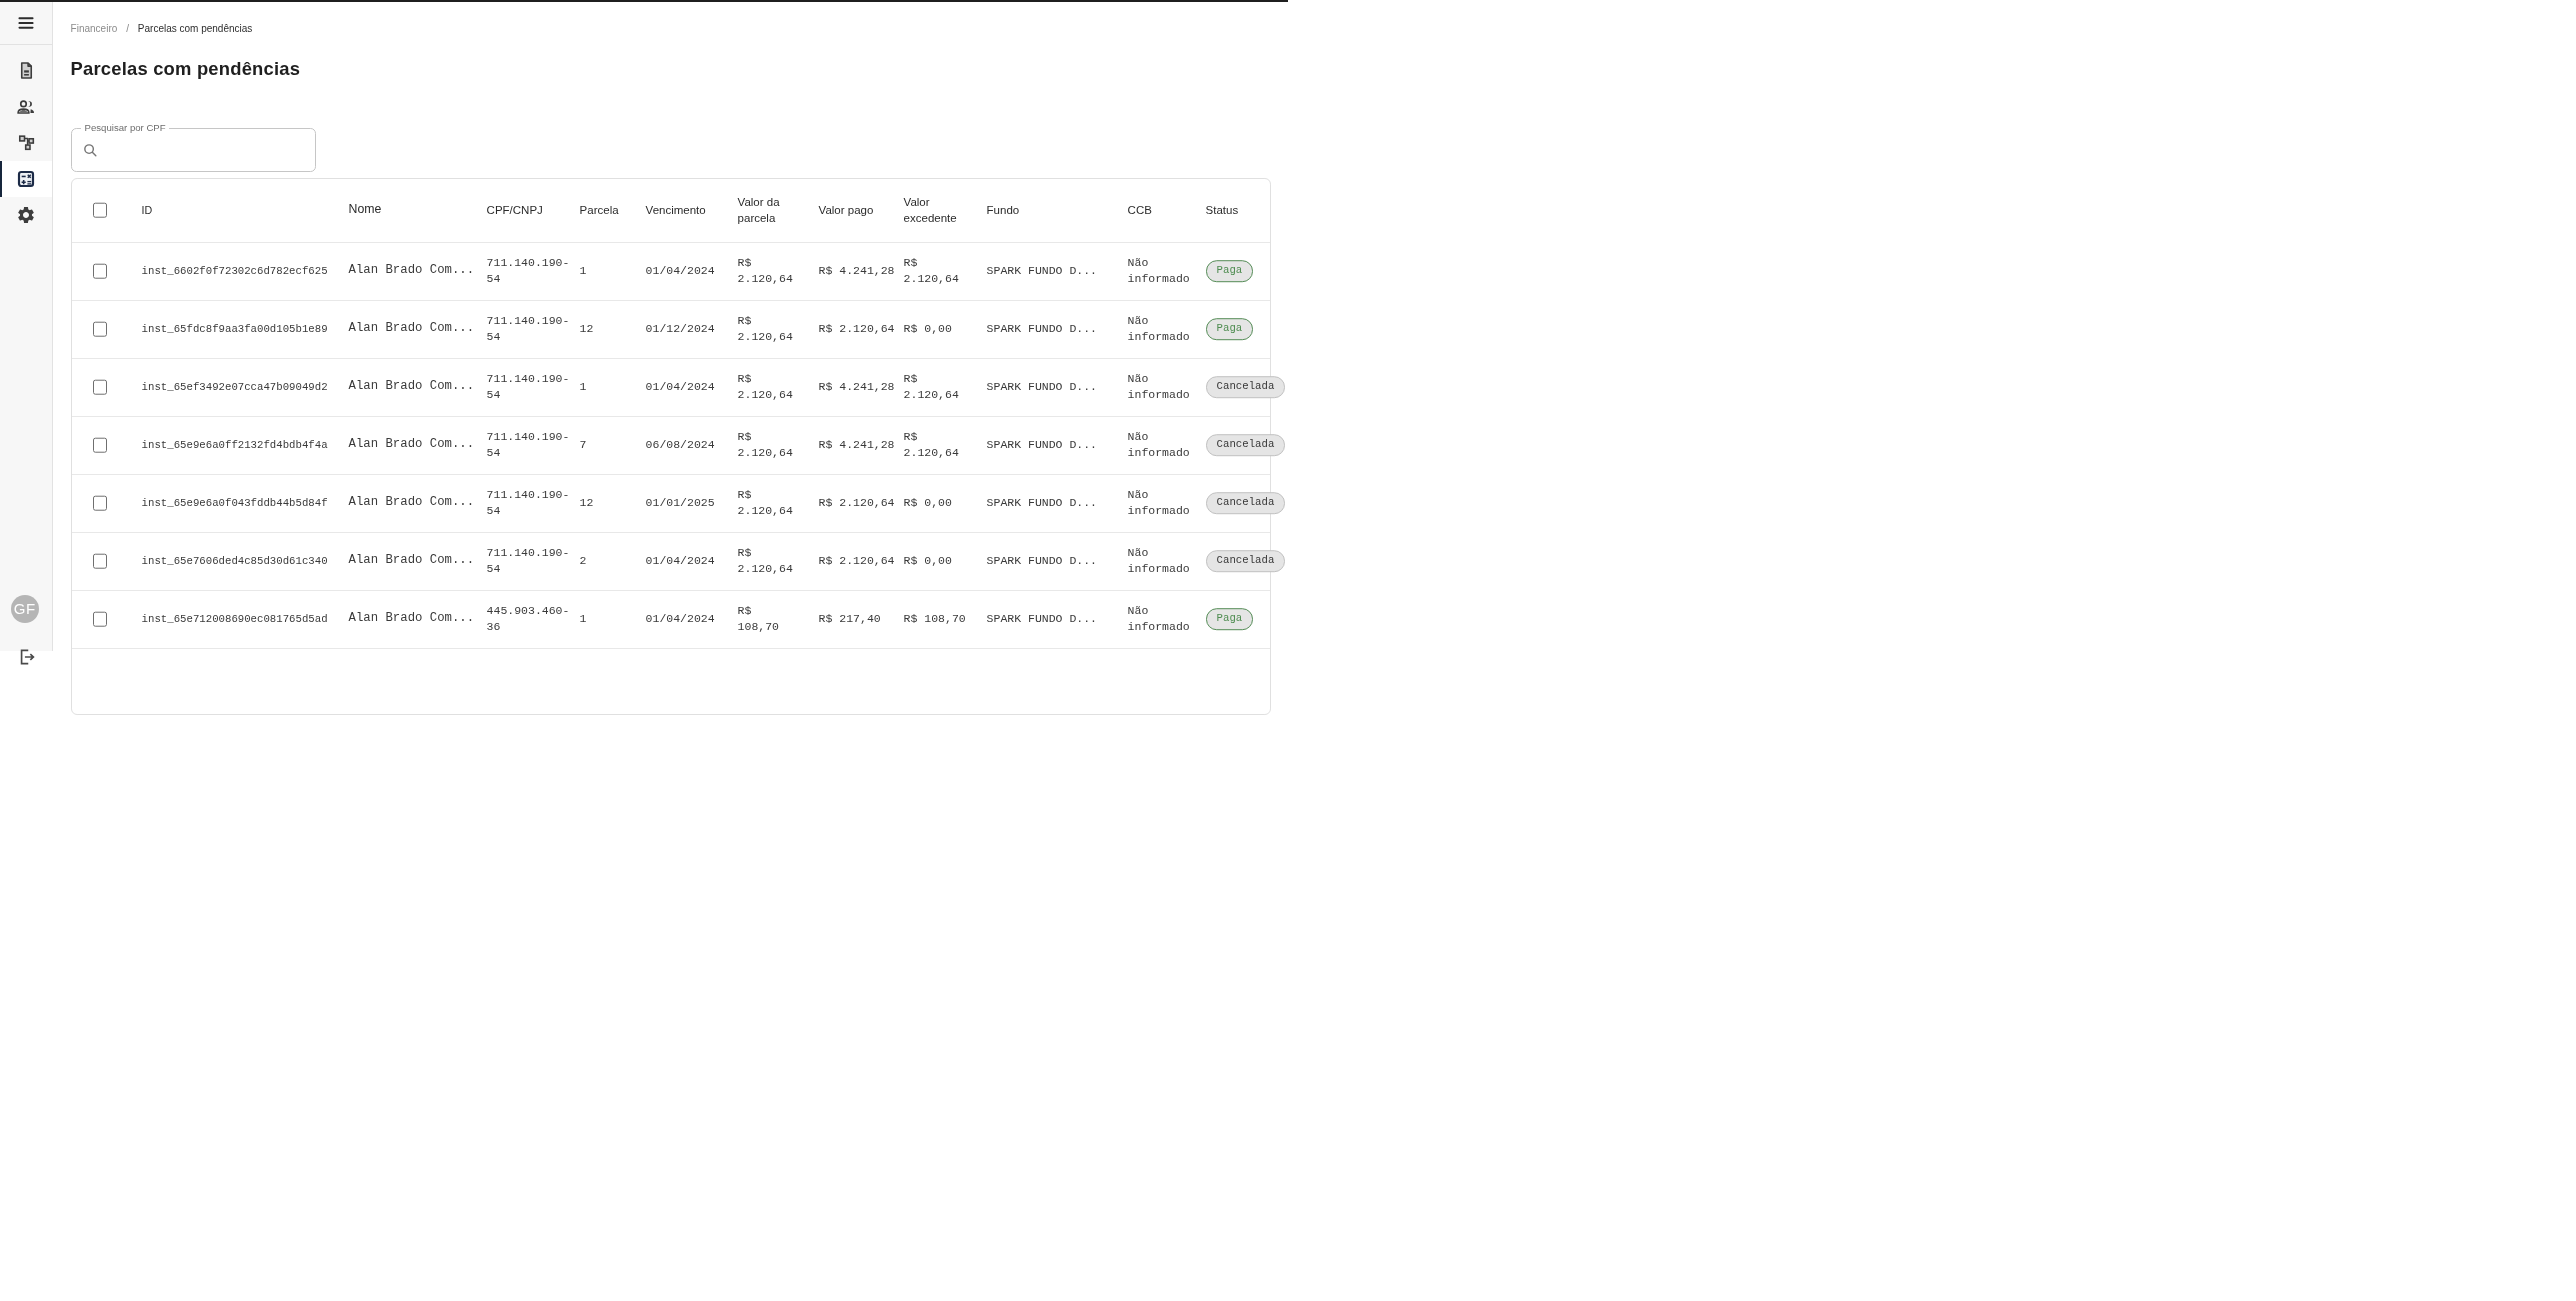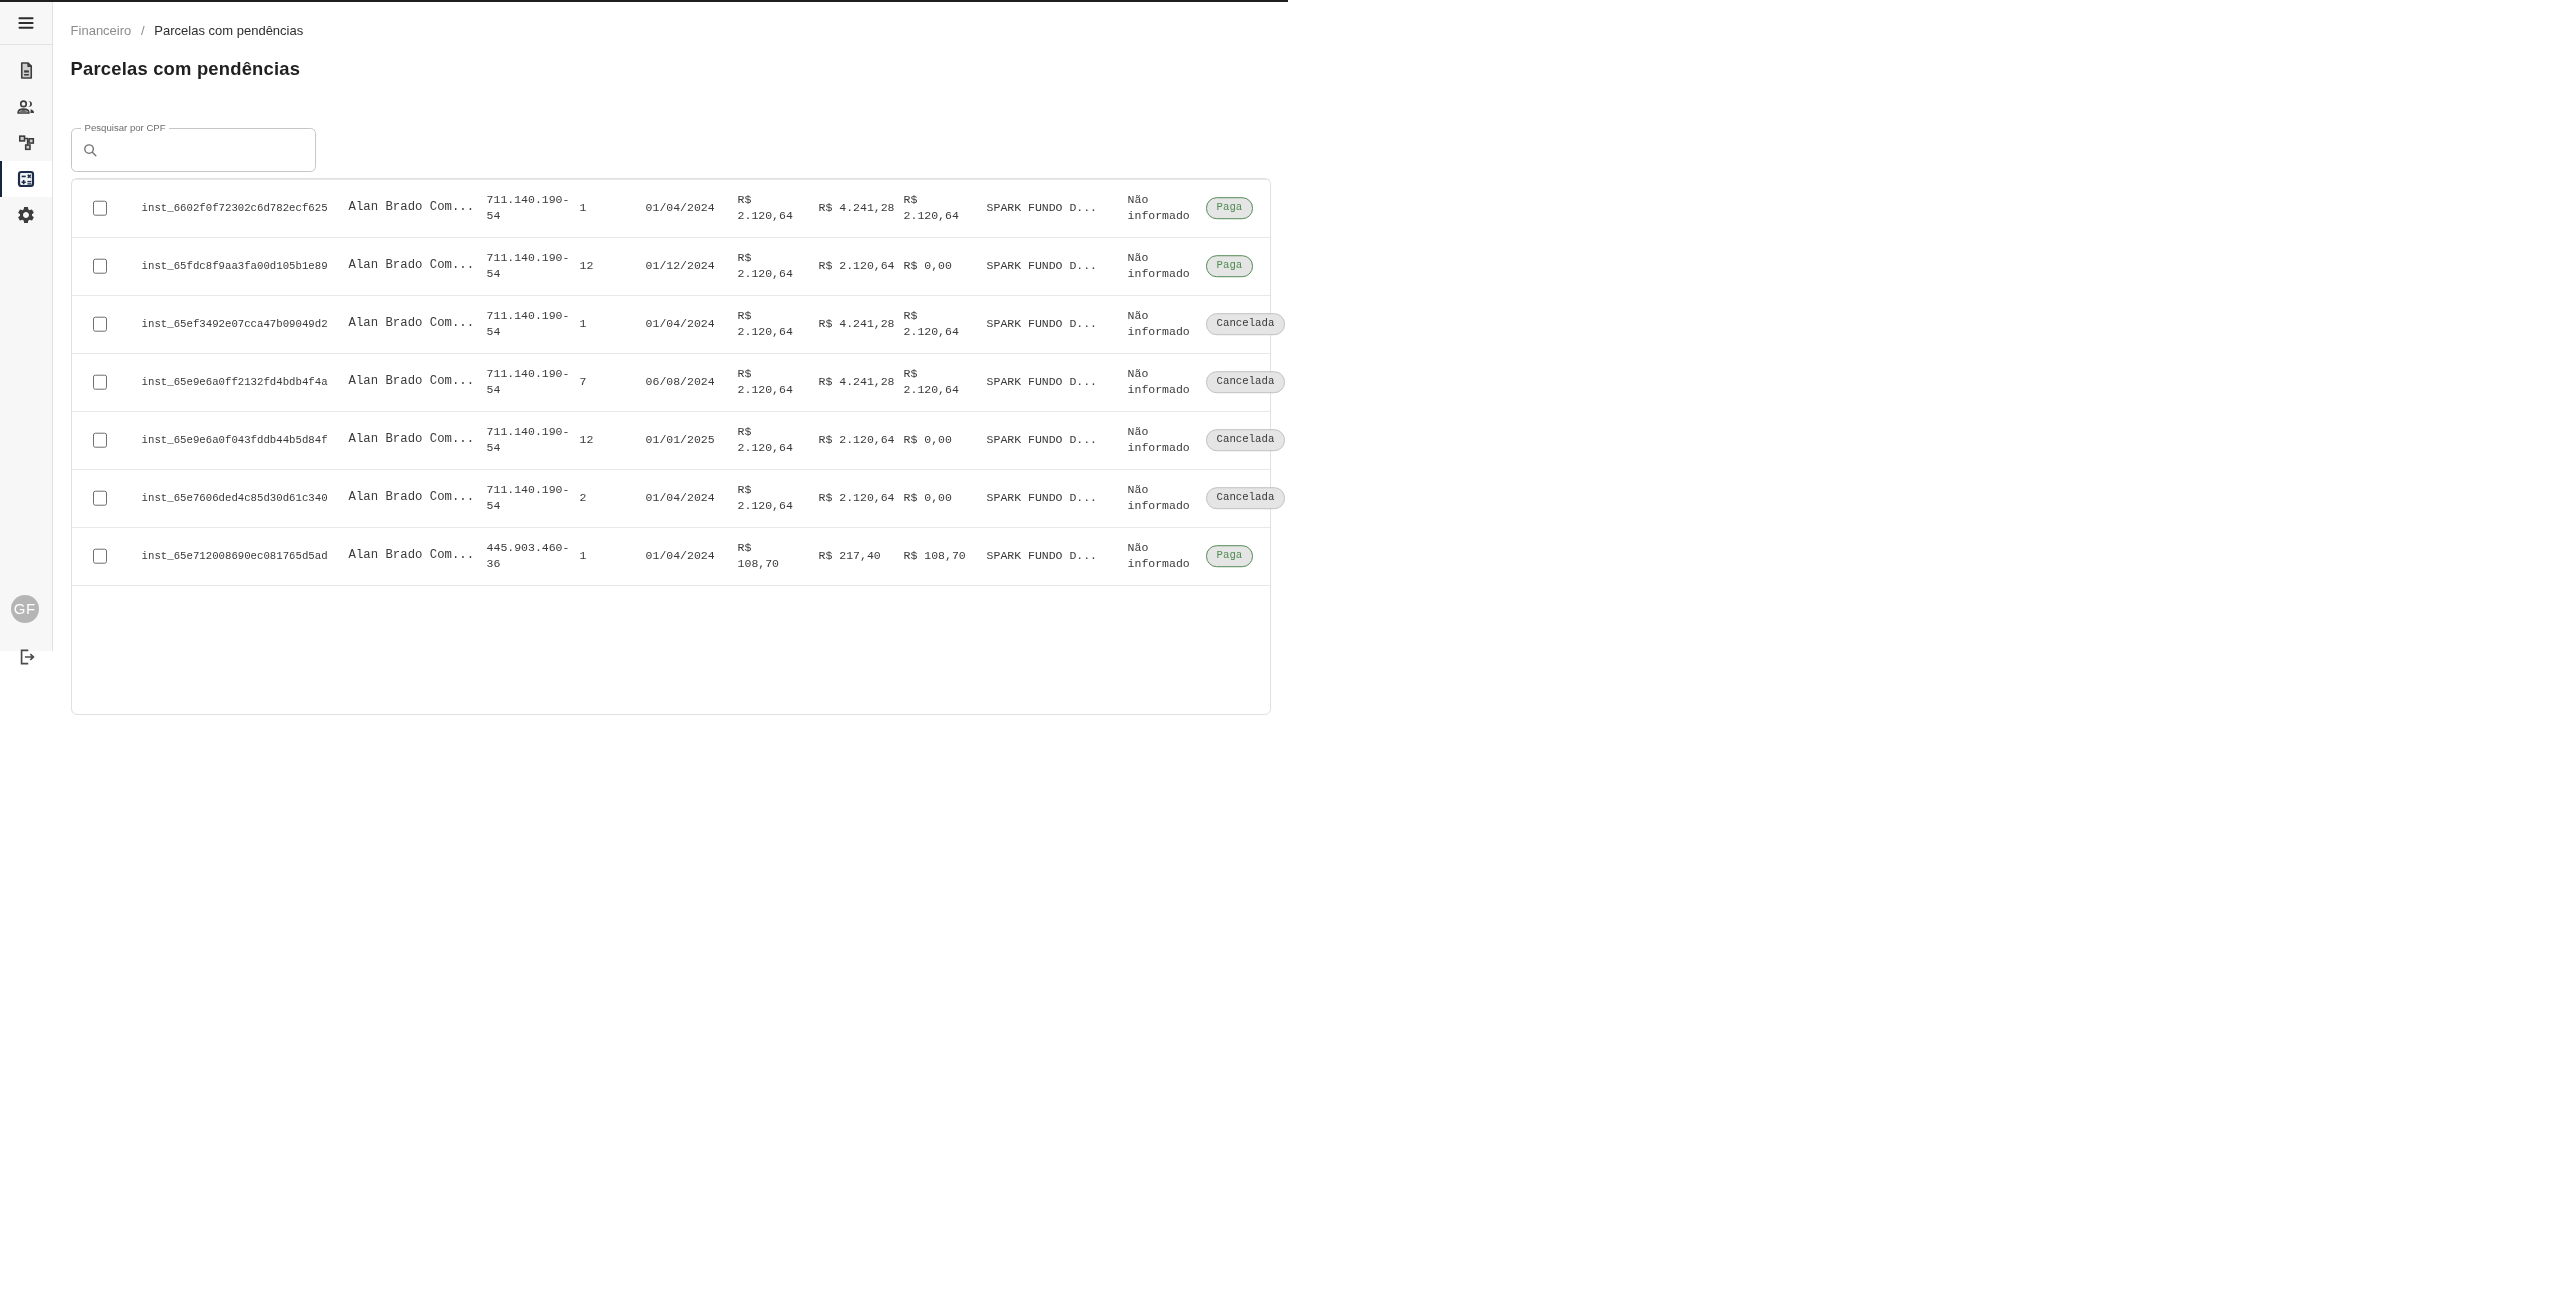--- a/index.html
+++ b/index.html
@@ -16,21 +16,21 @@
   .nav { position:absolute; left:0; top:51px; width:52px; }
   .nav-item { position:relative; width:52px; height:36px; display:flex; align-items:center; justify-content:center; cursor:pointer; }
   .nav-item.active { background:#ffffff; }
   .nav-item.active::before { content:""; position:absolute; left:0; top:0; width:2.3px; height:36px; background:#17263c; }
   .avatar { position:absolute; left:10.7px; top:593px; width:28px; height:28px; border-radius:50%;
     background:#b5b5b5; color:#fff; font-size:15px; letter-spacing:0.4px; display:flex; align-items:center; justify-content:center; cursor:pointer; }
   .logout { position:absolute; left:17px; top:645px; width:20px; height:20px; }
 
   
   .main { position:absolute; left:53px; top:1.5px; width:1235px; height:649px; background:#fff; }
-  .breadcrumb { position:absolute; left:17.6px; top:21px; font-size:13px; color:#8c8c8c; }
+  .breadcrumb { position:absolute; left:17.6px; top:21px; font-size:10px; color:#8c8c8c; }
   .breadcrumb .sep { margin:0 6.1px; color:#8c8c8c; }
   .breadcrumb .current { color:#2e2e2e; }
   .breadcrumb .parent { cursor:pointer; }
   .page-title { position:absolute; left:17.6px; top:56px; font-size:18.4px; font-weight:bold; color:#1f1f1f; letter-spacing:0.2px; }
 
   
   .search-field { position:absolute; left:17.6px; top:126px; width:245px; height:44px;
     border:0.8px solid #c6c6c6; border-radius:5.4px; background:#fff; }
   .search-label { position:absolute; left:9.2px; top:-7px; background:#fff; padding:0 3.8px;
     font-size:9.6px; color:#6e6e6e; }
@@ -164,20 +164,34 @@
       <svg width="17" height="17" viewBox="0 0 24 24">
         <circle cx="10" cy="10" r="6" fill="none" stroke="#757575" stroke-width="2"></circle>
         <path d="M14.6 14.6L19.5 19.5" stroke="#757575" stroke-width="2" stroke-linecap="round"></path>
       </svg>
     </span>
     <input class="search-input" type="text" value="" style="">
   </div>
 
   <div class="card">
 
+    <div class="thead">
+      <span class="cell c-cb"><span class="checkbox"></span></span>
+      <div class="cell hcell c-id">ID</div>
+      <div class="cell hcell c-nome">Nome</div>
+      <div class="cell hcell c-cpf">CPF/CNPJ</div>
+      <div class="cell hcell c-par">Parcela</div>
+      <div class="cell hcell c-venc">Vencimento</div>
+      <div class="cell hcell c-vparc">Valor da parcela</div>
+      <div class="cell hcell c-vpago">Valor pago</div>
+      <div class="cell hcell c-vexc">Valor excedente</div>
+      <div class="cell hcell c-fundo">Fundo</div>
+      <div class="cell hcell c-ccb">CCB</div>
+      <div class="cell hcell c-stat">Status</div>
+    </div>
 
     <div class="trow">
       <span class="cell c-cb"><span class="checkbox"></span></span>
       <div class="cell bcell c-id">inst_6602f0f72302c6d782ecf625</div>
       <div class="cell bcell c-nome">Alan Brado Com...</div>
       <div class="cell bcell c-cpf">711.140.190-54</div>
       <div class="cell bcell c-par">1</div>
       <div class="cell bcell c-venc">01/04/2024</div>
       <div class="cell bcell c-vparc">R$ 2.120,64</div>
       <div class="cell bcell c-vpago">R$ 4.241,28</div>

